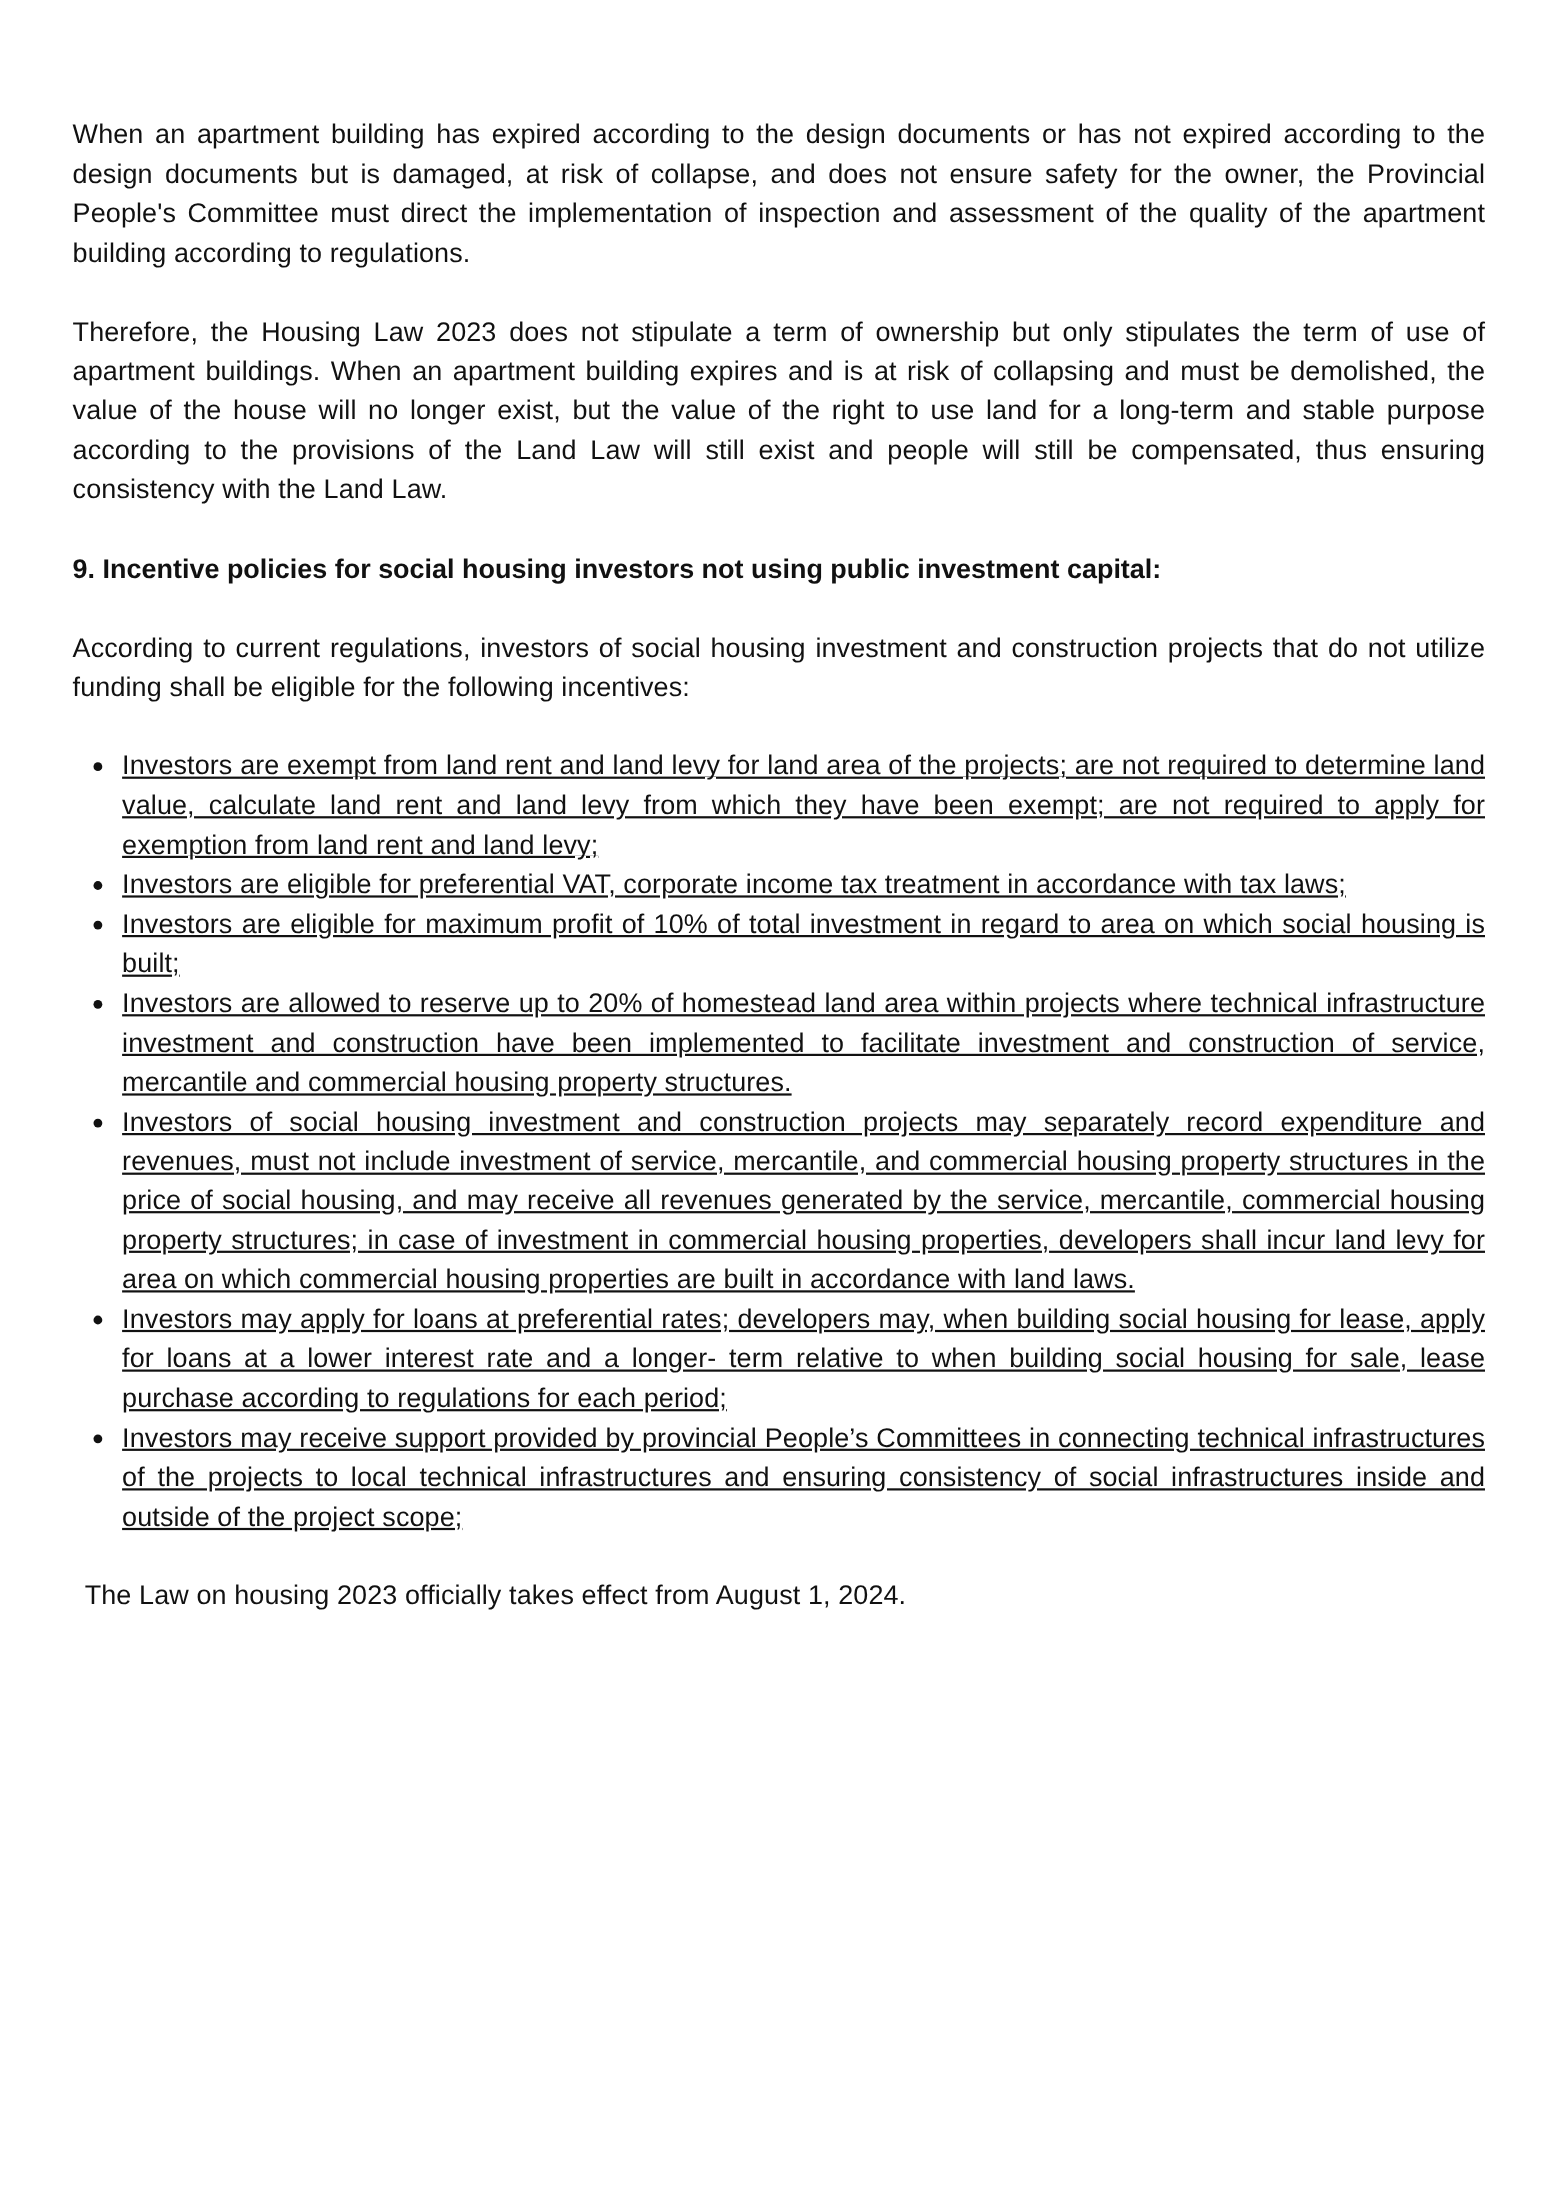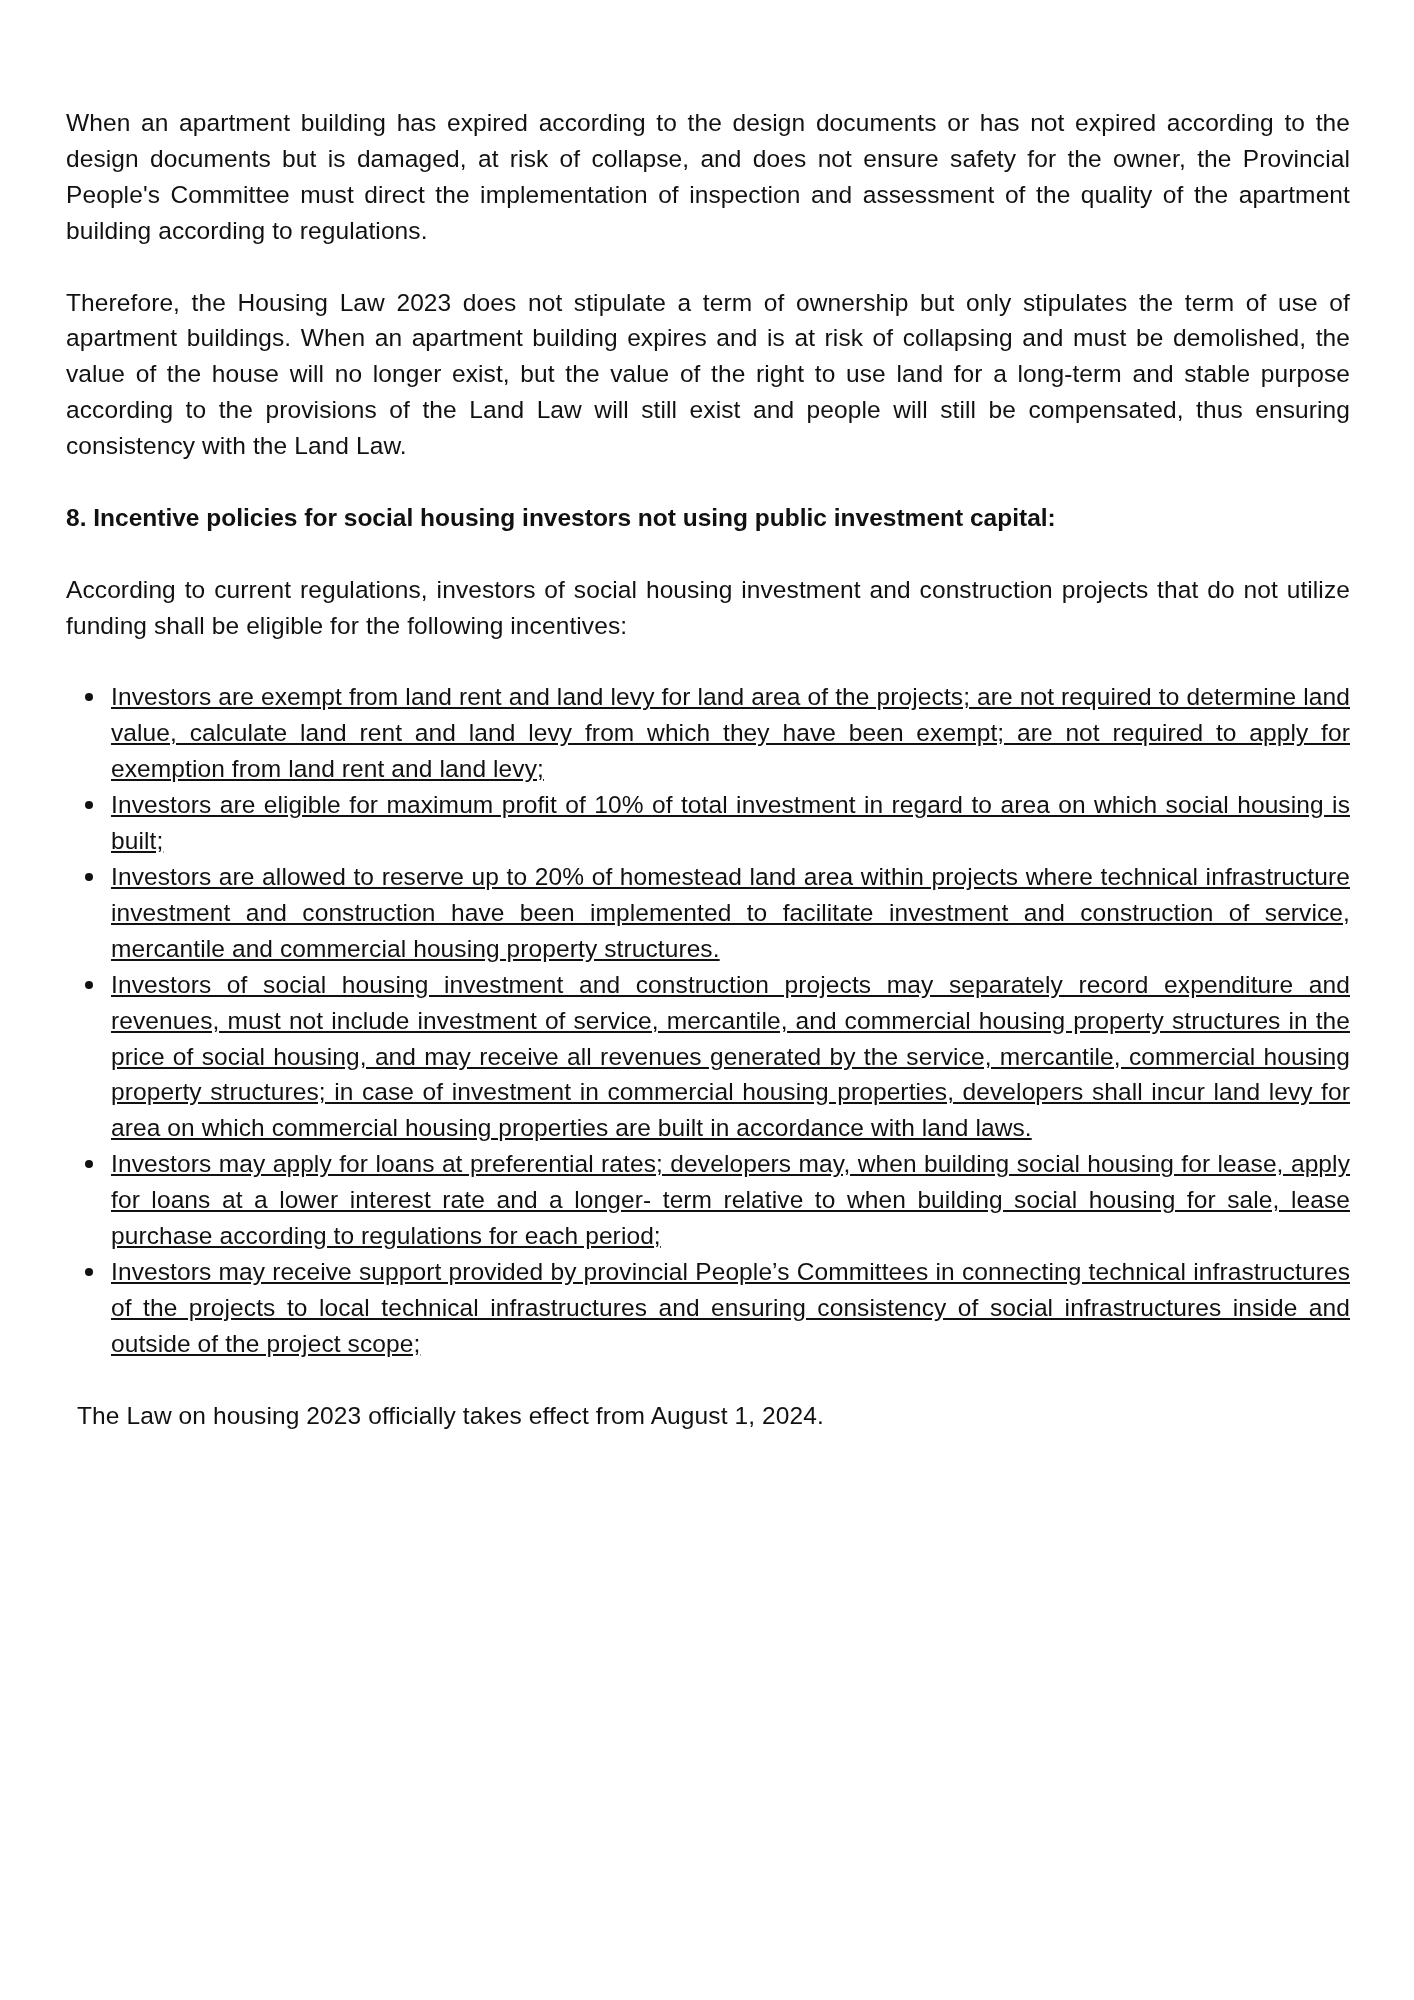--- a/index.html
+++ b/index.html
@@ -61,28 +61,32 @@
       letter-spacing: 0.1px;
     }
   </style>
 </head>
 <body>
 
 <div class="page">
   <p class="para">When an apartment building has expired according to the design documents or has not expired according to the design documents but is damaged, at risk of collapse, and does not ensure safety for the owner, the Provincial People's Committee must direct the implementation of inspection and assessment of the quality of the apartment building according to regulations.</p>
   <p class="para">Therefore, the Housing Law 2023 does not stipulate a term of ownership but only stipulates the term of use of apartment buildings. When an apartment building expires and is at risk of collapsing and must be demolished, the value of the house will no longer exist, but the value of the right to use land for a long-term and stable purpose according to the provisions of the Land Law will still exist and people will still be compensated, thus ensuring consistency with the Land Law.</p>
 
-  <h3 class="heading">8. Incentive policies for social housing investors not using public investment capital:</h3>
+  <h3 class="heading">9. Incentive policies for social housing investors not using public investment capital:</h3>
 
   <p class="para">According to current regulations, investors of social housing investment and construction projects that do not utilize funding shall be eligible for the following incentives:</p>
 
   <ul class="bullets">
     <li>
       <span class="bullet"></span>
       <span>Investors are exempt from land rent and land levy for land area of the projects; are not required to determine land value, calculate land rent and land levy from which they have been exempt; are not required to apply for exemption from land rent and land levy;</span>
+    </li>
+    <li>
+      <span class="bullet"></span>
+      <span>Investors are eligible for preferential VAT, corporate income tax treatment in accordance with tax laws;</span>
     </li>
     <li>
       <span class="bullet"></span>
       <span>Investors are eligible for maximum profit of 10% of total investment in regard to area on which social housing is built;</span>
     </li>
     <li>
       <span class="bullet"></span>
       <span>Investors are allowed to reserve up to 20% of homestead land area within projects where technical infrastructure investment and construction have been implemented to facilitate investment and construction of service, mercantile and commercial housing property structures.</span>
     </li>
     <li>

